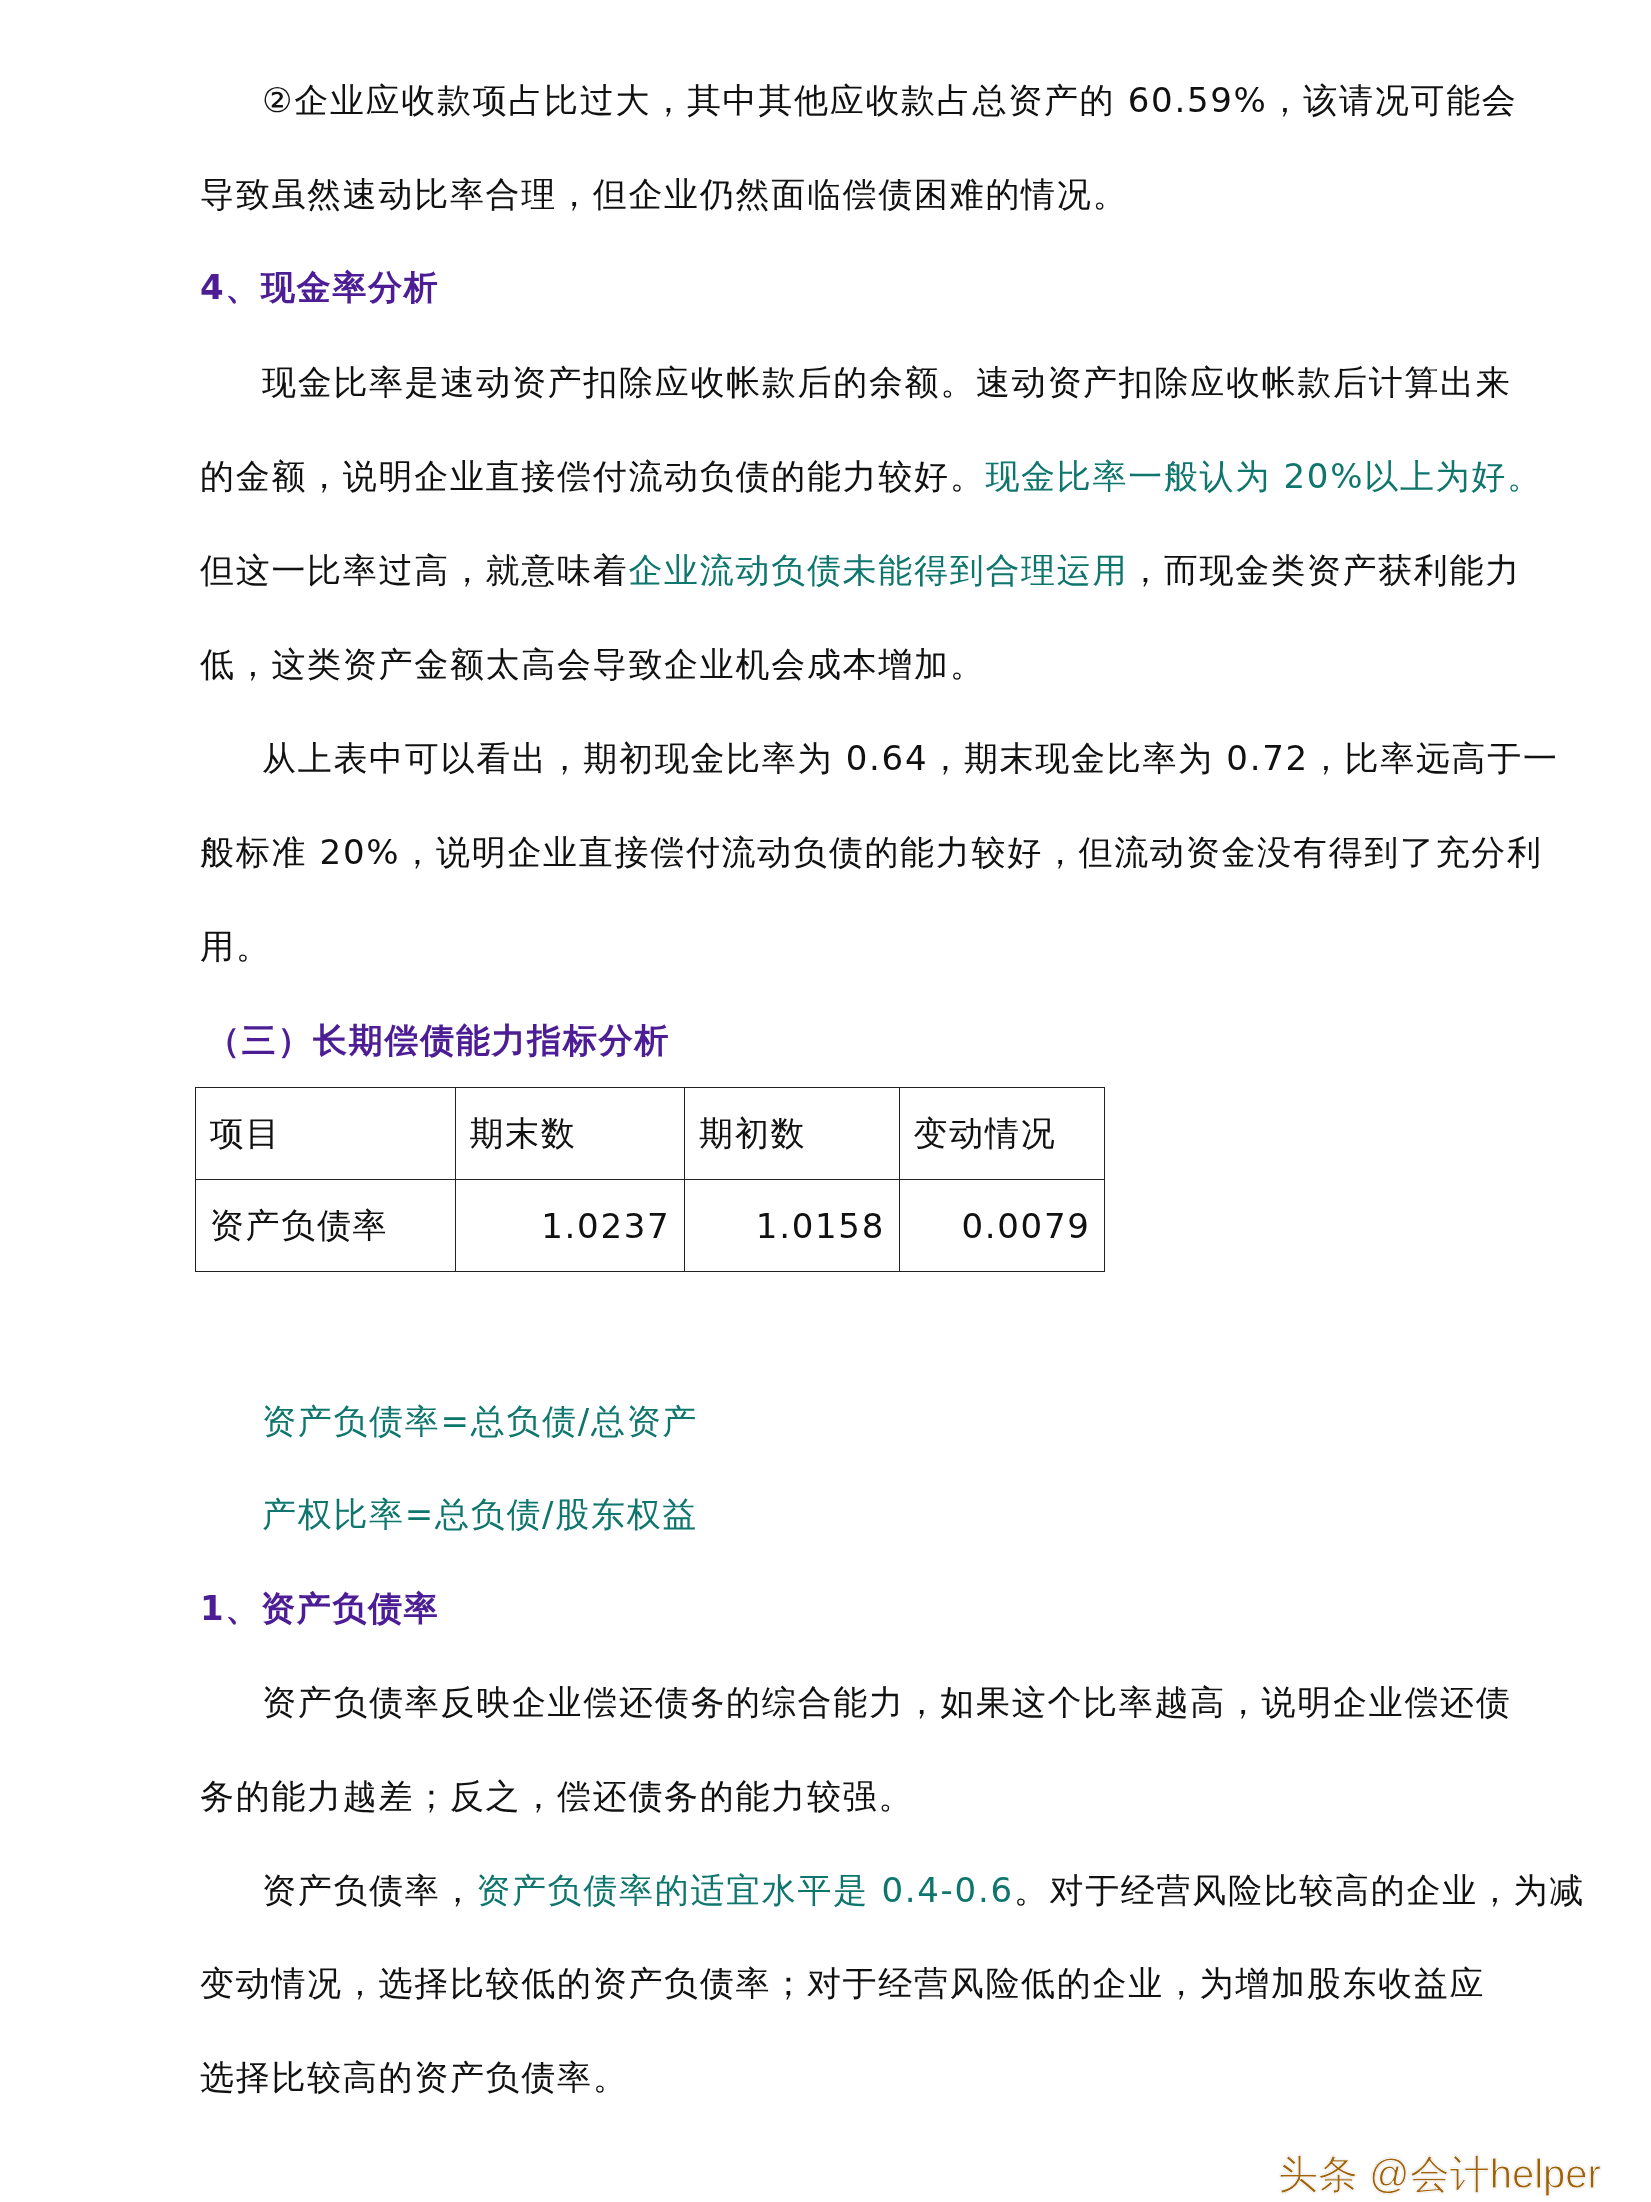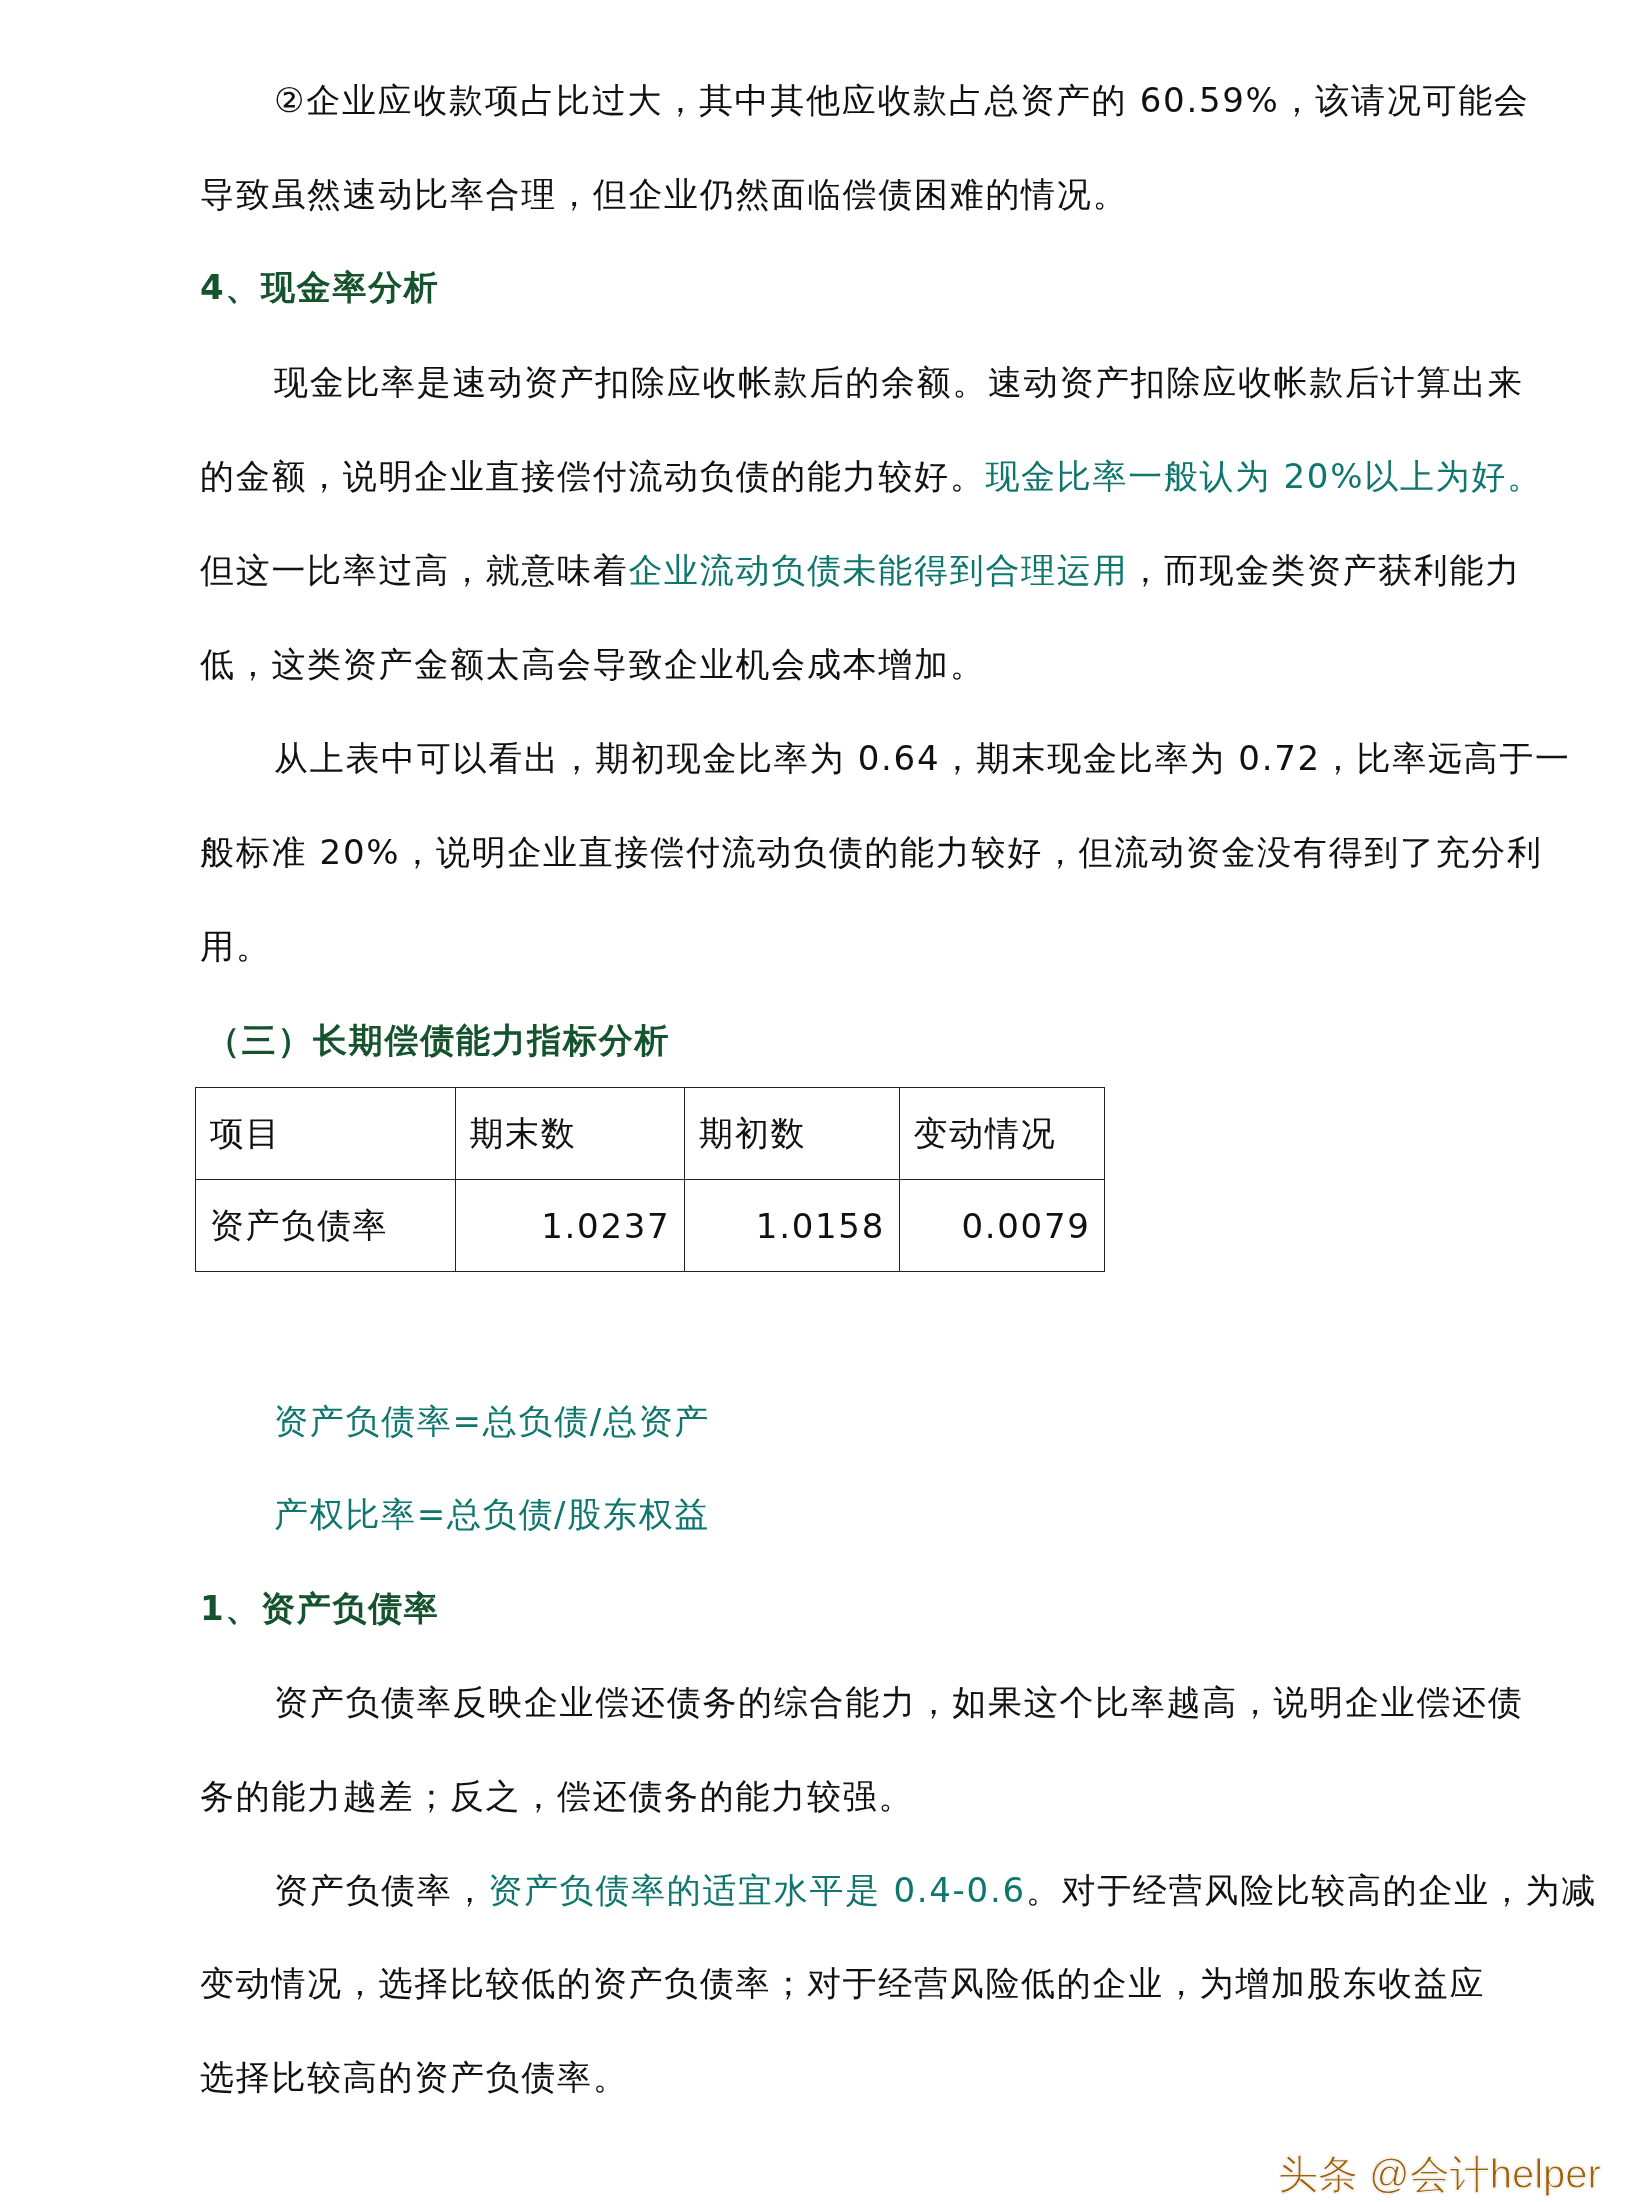--- a/index.html
+++ b/index.html
@@ -1,21 +1,21 @@
 <!DOCTYPE html>
 <html style="font-size:13.8px"><head>
 <meta charset="utf-8">
 <style>
   html, body { margin:0; padding:0; background:#ffffff; }
   body { width:1652px; height:2203px; position:relative; overflow:hidden;
          font-family:"DejaVu Sans","Liberation Sans",sans-serif; color:#111; }
   .line { position:absolute; left:200px; width:1377px; font-size:34px; line-height:52px;
           white-space:nowrap; letter-spacing:1.7px; }
-  .indent { left:274px; }
-  .red { color:#14532d; font-weight:bold; }
+  .indent { left:262px; }
+  .red { color:#4c1d95; font-weight:bold; }
   .blue { color:#0f766e; }
   table.tbl { position:absolute; left:195px; top:1087px; border-collapse:collapse;
               font-size:34px;padding-left:40px; }
   table.tbl td { border:1.7px solid #222; height:91px; padding:0 13.8px; letter-spacing:1.7px; }
   table.tbl td.num { text-align:right; }
   .watermark { position:absolute; left:1278px; top:2147px; font-size:40px; color:#a16207;
                font-family:"Liberation Sans",sans-serif; -webkit-text-stroke:0.9px #fff;
                text-shadow:0 0 1.7px #999; }
 </style>
 </head>

